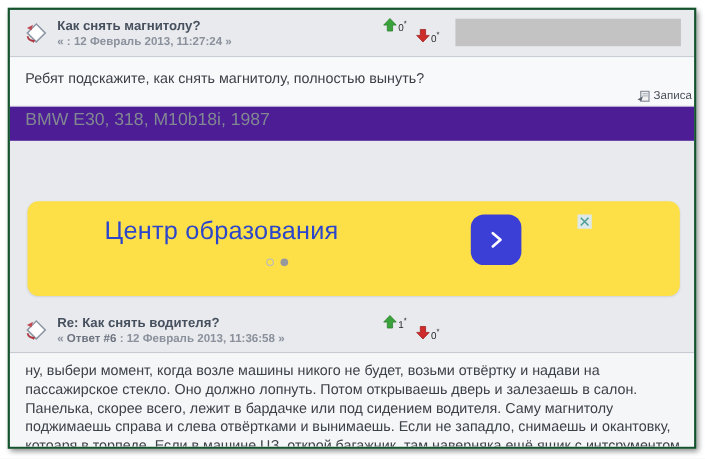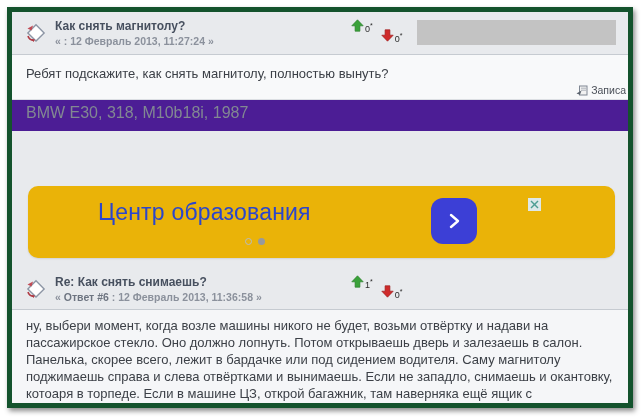--- a/index.html
+++ b/index.html
@@ -4,21 +4,21 @@
 <style>
   html,body{margin:0;padding:0;}
   body{
     width:641px;height:417px;overflow:hidden;background:#ffffff;
     font-family:"Liberation Sans","DejaVu Sans",sans-serif;
     -webkit-font-smoothing:antialiased;
   }
   .frame{
     position:absolute;left:7px;top:7px;right:8px;bottom:9px;
     background:#e8eaed;
-    border:5px solid #14532d;
+    border:2px solid #14532d;
     box-shadow:2px 3px 5px rgba(0,0,0,0.45);
     overflow:hidden;
   }
   
   .post-header{
     display:flex;align-items:flex-start;
     padding:7px 12px 6px 12px;
   }
   .topic-icon{flex:0 0 24px;width:24px;height:24px;margin-top:2px;}
   .head-text{flex:0 0 290px;margin-left:7px;min-width:0;}
@@ -50,22 +50,22 @@
   .logged-row svg{margin-right:3px;}
   .sig-rule{height:1px;background:#dcdfe3;}
   .signature{
     padding:6px 14px 12px 14px;font-size:16px;color:#828892;line-height:13px;
     background:#4c1d95;
   }
   .gap1{height:55px;}
   .gap2{height:10px;}
   
   .ad-card{
-    position:relative;margin:0 13px 0 16px;height:72px;
-    background:#eab308;border-radius:10px;
+    position:relative;margin:0 13px 0 16px;height:86px;
+    background:#fde047;border-radius:10px;
     box-shadow:0 1px 2px rgba(0,0,0,0.10);
   }
   .ad-headline{
     position:absolute;left:70px;top:13px;
     font-size:23px;color:var(--ad_text_blue,#2b46cc);letter-spacing:.2px;
     cursor:pointer;
   }
   .ad-dots{position:absolute;left:217px;top:52px;display:flex;align-items:center;}
   .dot{width:7px;height:7px;border-radius:50%;box-sizing:border-box;cursor:pointer;}
   .dot.inactive{border:1.5px solid #b8bbc0;background:transparent;}
@@ -164,21 +164,21 @@
     <div class="post-header" style="padding-bottom:5px;">
       <span class="topic-icon">
         <svg width="24" height="24" viewBox="0 0 24 24">
           <rect x="6.2" y="6.2" width="11.5" height="11.5" transform="rotate(45 12 12)" fill="#ffffff" stroke="#8d96a5" stroke-width="1.4"></rect>
           <path d="M3.5 7.5 L9 4.5 L7.5 9.5 Z" fill="#c14b55"></path>
           <path d="M4 15 q1 4 6 4.5" stroke="#b03a44" stroke-width="1.6" fill="none"></path>
           <path d="M9.5 21 L11 18.5 L7.5 18 Z" fill="#b03a44"></path>
         </svg>
       </span>
       <div class="head-text">
-        <div class="post-title">Re: Как снять снимаешь?</div>
+        <div class="post-title">Re: Как снять водителя?</div>
         <div class="post-meta"><span>« </span><b>Ответ #6</b><span> : 12 Февраль 2013, 11:36:58 »</span></div>
       </div>
       <div class="votes">
         <span class="vote up">
           <svg width="13" height="13" viewBox="0 0 13 13">
             <path d="M6.5 0.8 L12.2 6.8 H8.9 V12.2 H4.1 V6.8 H0.8 Z" fill="var(--accent_green,#3aa23a)" stroke="#2c7f2c" stroke-width="0.7"></path>
           </svg>
           <span class="cnt"><span>1</span><sup>*</sup></span>
         </span>
         <span class="vote down">

